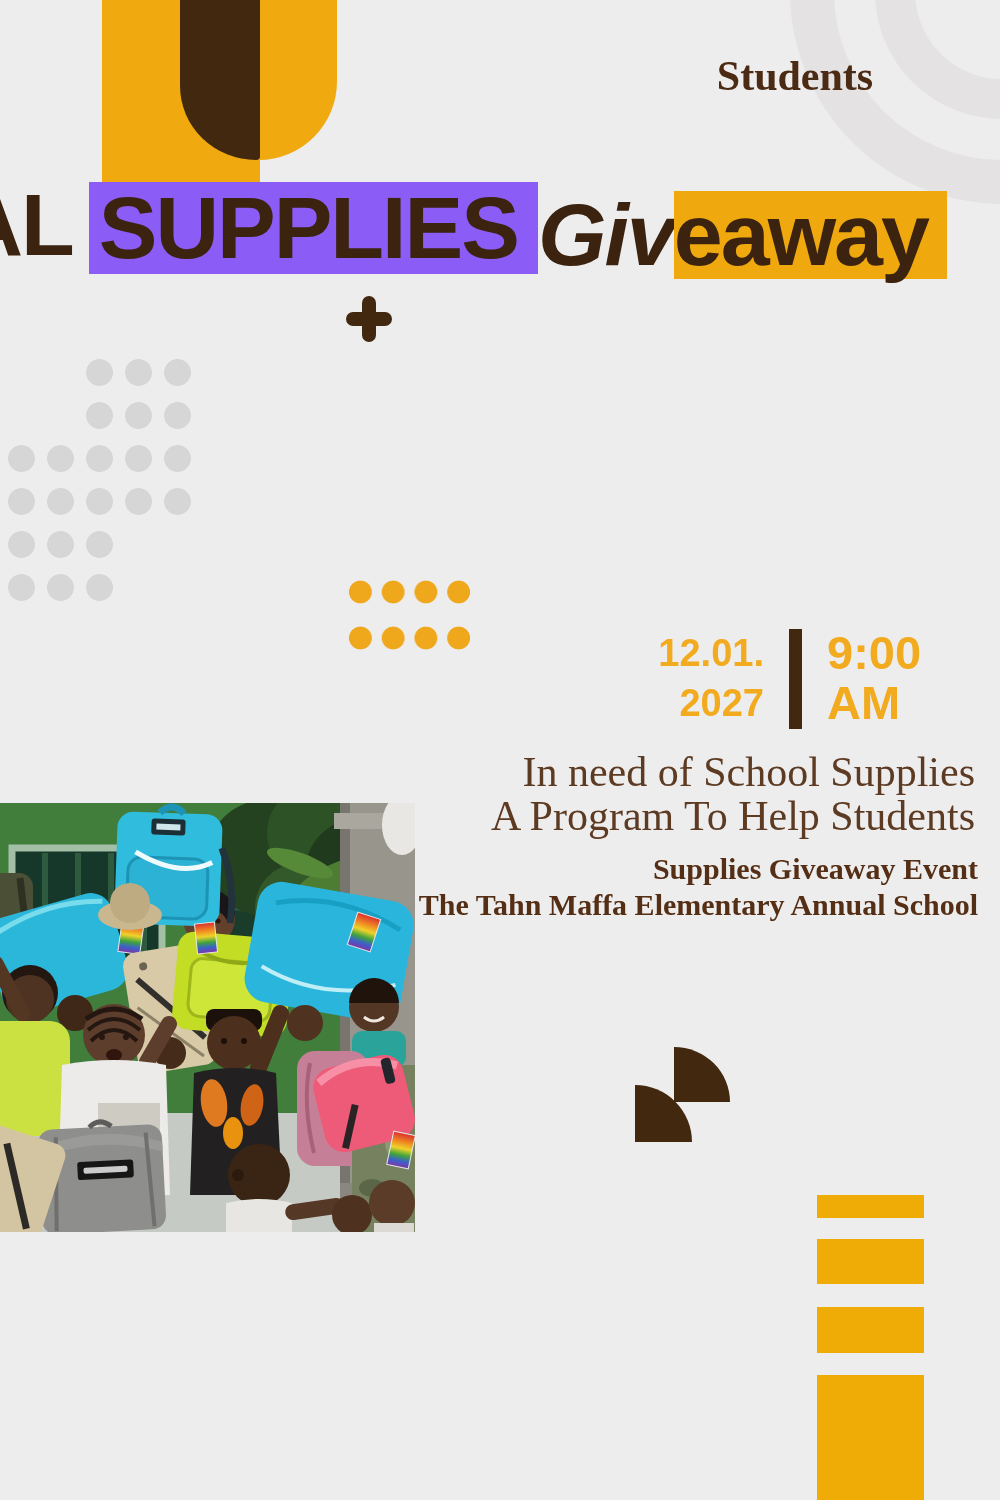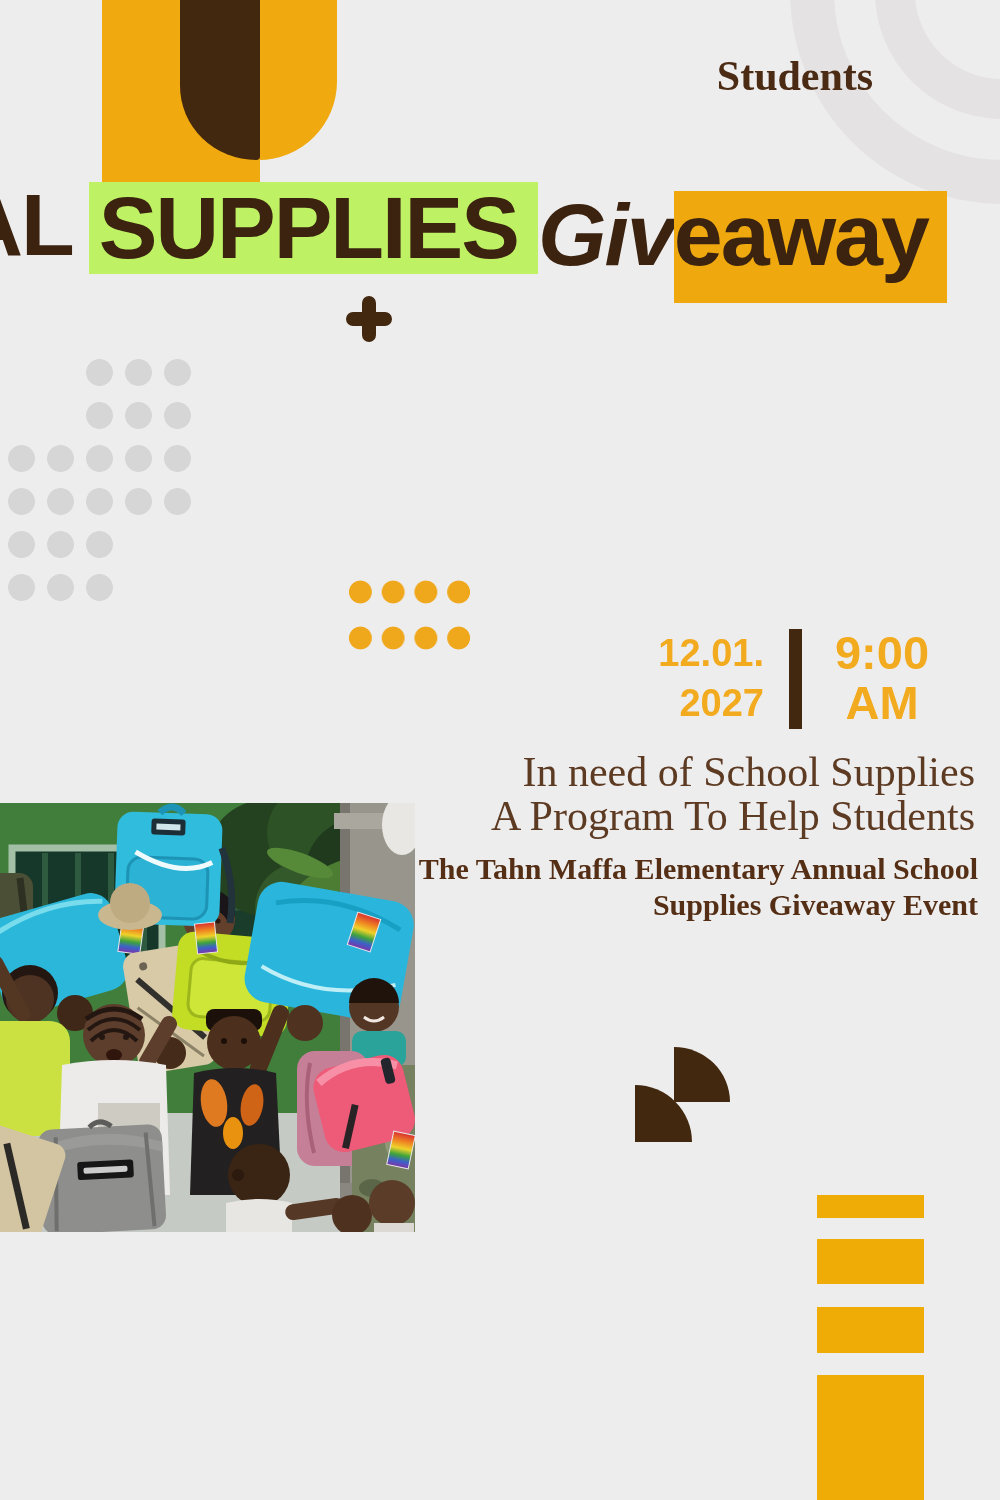--- a/index.html
+++ b/index.html
@@ -36,31 +36,31 @@
   
   .township{position:absolute;left:600px;top:50px;width:390px;text-align:center;
     font-family:"Liberation Serif","DejaVu Serif",serif;font-weight:bold;
     font-size:42px;line-height:52px;color:#4C2B15;}
   
   .headline{position:absolute;top:168px;right:53px;display:flex;flex-direction:row;
     align-items:flex-end;color:#3B2310;font-weight:bold;font-size:88px;letter-spacing:-2px;
     white-space:nowrap;}
   .headline .plain{line-height:108px;padding-right:16px;}
   .headline .row3{margin-top:9px;}
-  .headline .hlbox{display:inline-block;background:#bef264;height:92px;line-height:92px;
+  .headline .hlbox{display:inline-block;background:#8b5cf6;height:92px;line-height:92px;
     padding:0 20px 0 10px;}
   .headline .row4{margin-top:12px;height:88px;line-height:88px;}
   .headline .row4 .giv{display:inline-block;height:88px;line-height:88px;vertical-align:top;font-style:italic;}
-  .headline .row4 .hlbox2{display:inline-block;background:#EFA90F;height:112px;line-height:88px;
+  .headline .row4 .hlbox2{display:inline-block;background:#EFA90F;height:88px;line-height:88px;
     padding:0 19px 0 0;vertical-align:top;}
   
   .date{position:absolute;top:628px;right:236px;text-align:right;
     font-weight:bold;font-size:38px;line-height:50px;color:#F2AA1E;letter-spacing:0px;}
   .dtdivider{position:absolute;left:789px;top:629px;width:13px;height:100px;background:#42280E;}
-  .time{position:absolute;top:628px;left:827px;width:110px;text-align:center;
+  .time{position:absolute;top:628px;left:827px;width:110px;
     font-weight:bold;font-size:47px;line-height:50px;color:#F2AA1E;}
   
   .tagline{position:absolute;top:750px;right:25px;text-align:right;
     font-family:"Liberation Serif","DejaVu Serif",serif;
     font-size:42px;line-height:44px;color:#5D3A22;}
   .eventname{position:absolute;top:851px;right:22px;text-align:right;
     font-family:"Liberation Serif","DejaVu Serif",serif;font-weight:bold;
     font-size:30px;line-height:36px;color:#552F15;}
   
   .photo{position:absolute;left:0;top:803px;width:415px;height:429px;overflow:hidden;
@@ -117,22 +117,22 @@
   <div class="time">
     <div>9:00</div>
     <div>AM</div>
   </div>
 
   <div class="tagline">
     <div>In need of School Supplies</div>
     <div>A Program To Help Students</div>
   </div>
   <div class="eventname">
+    <div>Supplies Giveaway Event</div>
     <div>The Tahn Maffa Elementary Annual School</div>
-    <div>Supplies Giveaway Event</div>
   </div>
 
   <div class="photo" role="img" aria-label="Children holding up new school backpacks">
     <svg width="415" height="429" viewBox="0 0 415 429" xmlns="http://www.w3.org/2000/svg">
       <defs>
         <linearGradient id="rbw" x1="0" y1="0" x2="0" y2="1">
           <stop offset="0" stop-color="#d93030"></stop>
             <stop offset="0.25" stop-color="#ef8722"></stop>
           <stop offset="0.45" stop-color="#efd22a"></stop>
             <stop offset="0.65" stop-color="#3fa33c"></stop>

